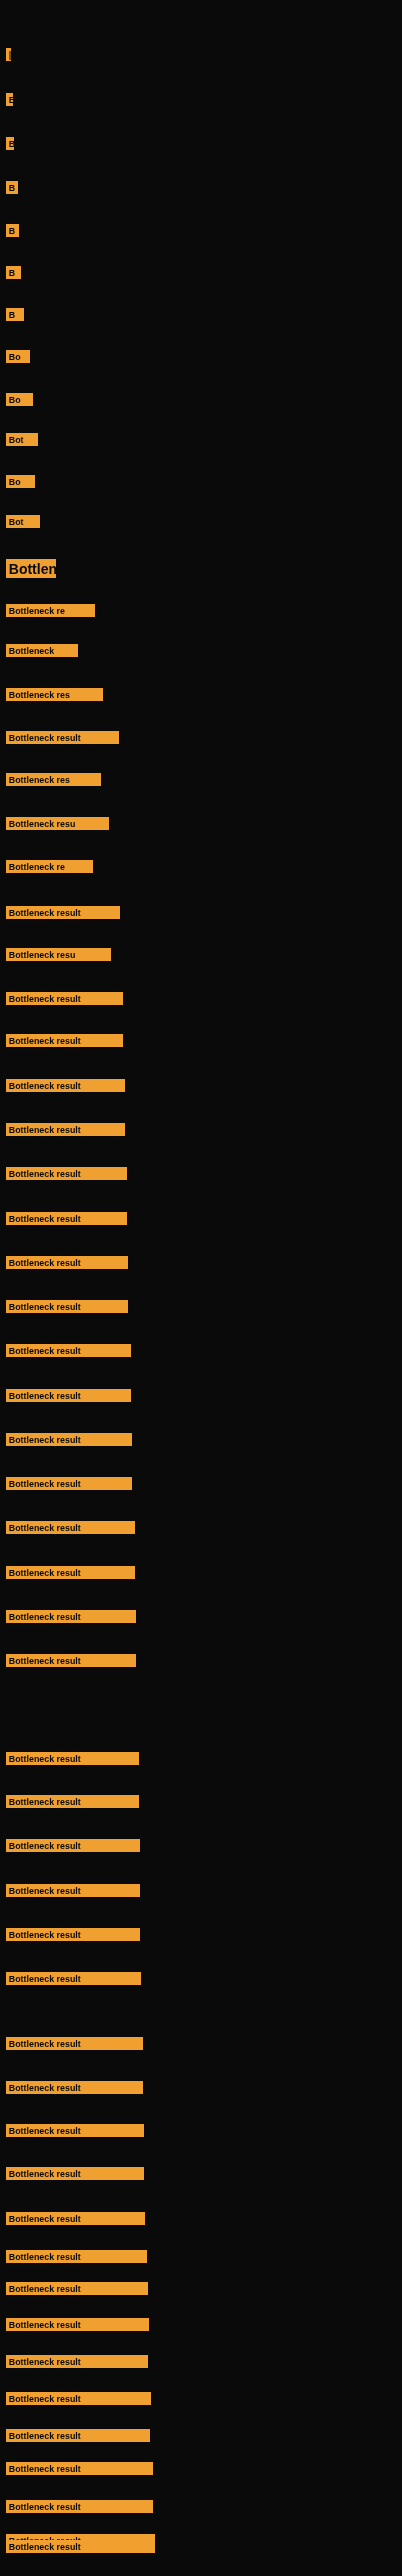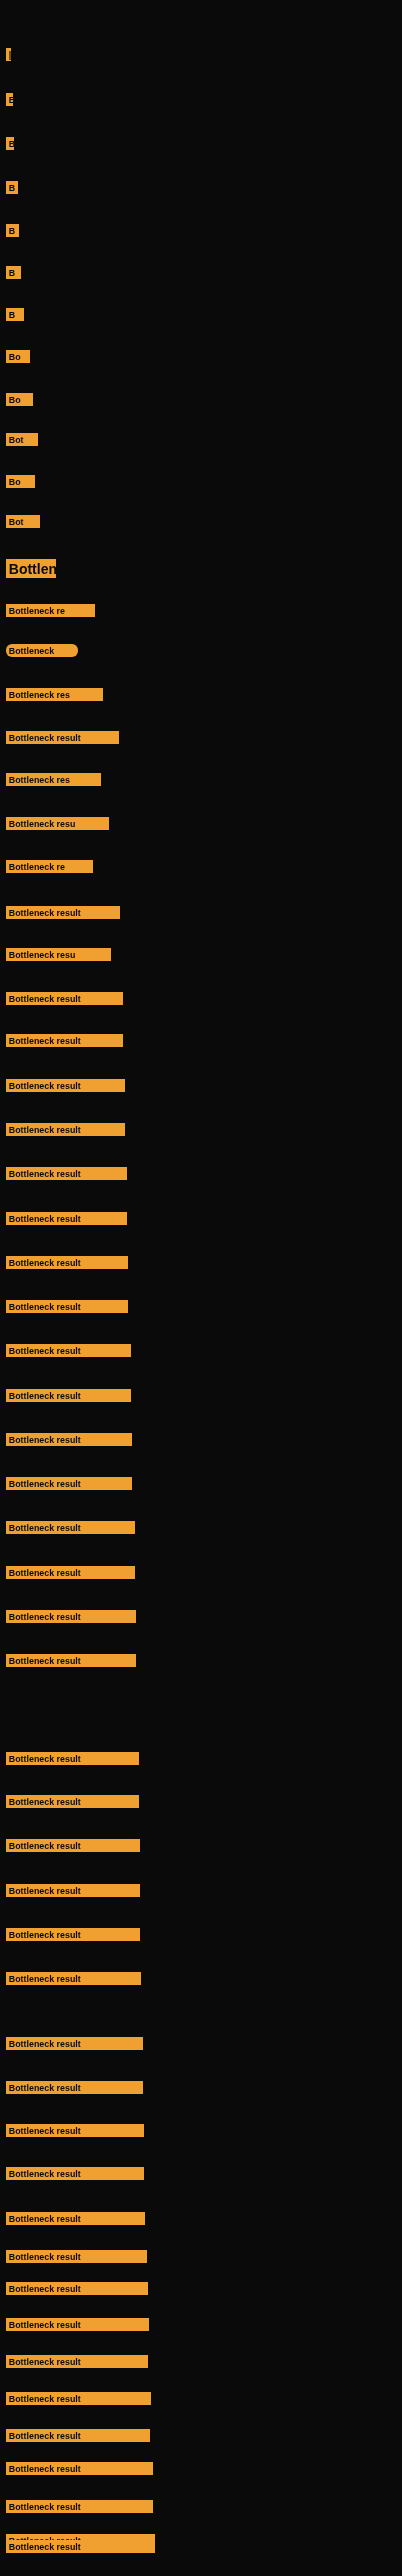--- a/index.html
+++ b/index.html
@@ -70,21 +70,21 @@
 
     <div style="position:absolute; top:559px; left:6.4px; display:flex; align-items:center;">
       <div style="background:#f0a030; color:#0a0a0a; font-size:14px; font-weight:bold; padding:1.6px 2.4px; display:inline-block; white-space:nowrap; width:50px; overflow:hidden;">Bottlen</div>
     </div>
 
     <div style="position:absolute; top:604px; left:6.4px; display:flex; align-items:center;">
       <div style="background:#f0a030; color:#0a0a0a; font-size:8.9px; font-weight:bold; padding:1.6px 2.4px; display:inline-block; white-space:nowrap; width:89px; overflow:hidden;">Bottleneck re</div>
     </div>
 
     <div style="position:absolute; top:644px; left:6.4px; display:flex; align-items:center;">
-      <div style="background:#f0a030; color:#0a0a0a; font-size:8.9px; font-weight:bold; padding:1.6px 2.4px; display:inline-block; white-space:nowrap; width:72px; overflow:hidden;border-radius:6px;">Bottleneck</div>
+      <div style="background:#f0a030; color:#0a0a0a; font-size:8.9px; font-weight:bold; padding:1.6px 2.4px; display:inline-block; white-space:nowrap; width:72px; overflow:hidden;">Bottleneck</div>
     </div>
 
     <div style="position:absolute; top:688px; left:6.4px; display:flex; align-items:center;">
       <div style="background:#f0a030; color:#0a0a0a; font-size:8.9px; font-weight:bold; padding:1.6px 2.4px; display:inline-block; white-space:nowrap; width:97px; overflow:hidden;">Bottleneck res</div>
     </div>
 
     <div style="position:absolute; top:731px; left:6.4px; display:flex; align-items:center;">
       <div style="background:#f0a030; color:#0a0a0a; font-size:8.9px; font-weight:bold; padding:1.6px 2.4px; display:inline-block; white-space:nowrap; width:113px; overflow:hidden;">Bottleneck result</div>
     </div>
 

